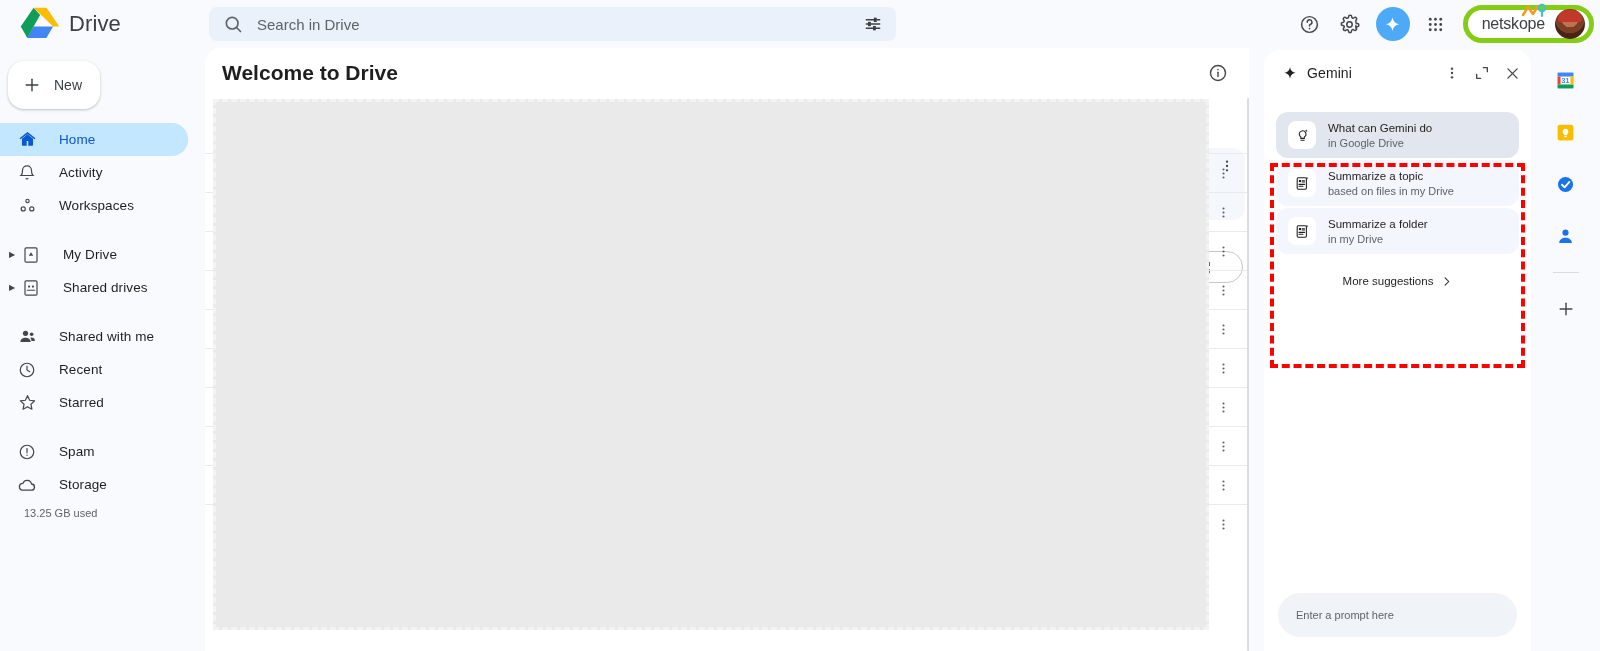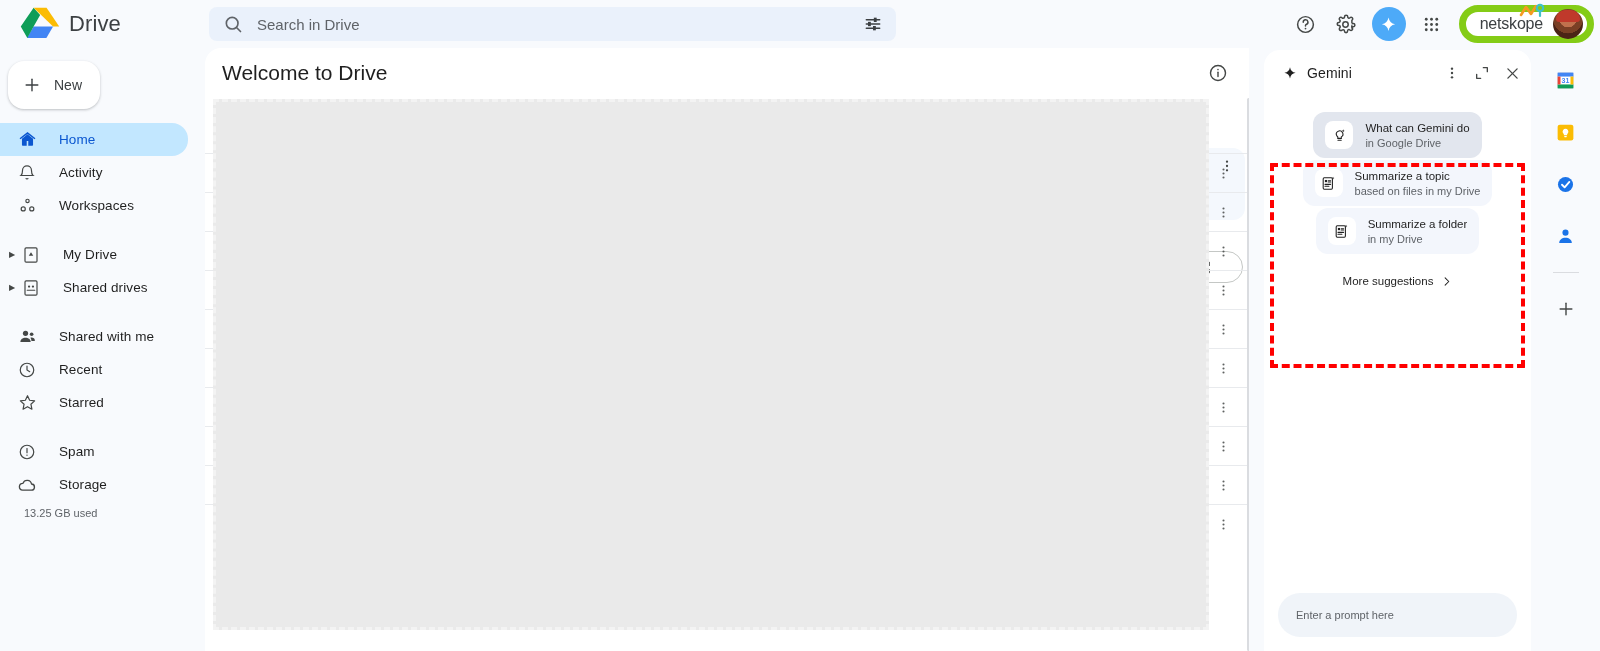--- a/index.html
+++ b/index.html
@@ -47,21 +47,21 @@
     width: 38px; height: 38px; border: none; background: transparent; border-radius: 50%;
     display: flex; align-items: center; justify-content: center; cursor: pointer; color: #444746;
   }
   .gemini-top-btn {
     width: 34px; height: 34px; border-radius: 50%; background: #4daaf8;
     display: flex; align-items: center; justify-content: center; border: none;
     cursor: pointer; margin: 0 5px;
   }
   .account-chip {
     display: flex; align-items: center; gap: 10px; height: 38px;
-    background: #fff; border: 7px solid #84cc16; border-radius: 19px;
+    background: #fff; border: 5px solid #84cc16; border-radius: 19px;
     padding: 0 4px 0 14px; margin-left: 6px; cursor: pointer;
   }
   .netskope-text { font-size: 16px; color: #3c4043; letter-spacing: -.2px; }
   .avatar {
     width: 30px; height: 30px; border-radius: 50%;
     background: radial-gradient(circle at 50% 32%, #c0714d 0 34%, #7a3f25 35% 58%, #4b2316 59% 100%);
     position: relative; overflow: hidden; flex: 0 0 auto;
   }
   .avatar::before {
     content: ""; position: absolute; top: 1px; left: 3px; width: 24px; height: 12px;
@@ -99,21 +99,21 @@
     width: 14px; flex: 0 0 auto; display: flex; align-items: center; justify-content: center;
     color: #444746; font-size: 8px;
   }
   .nav-item.expandable .nav-ico { margin-left: 2px; }
   .nav-gap { height: 16px; }
   .storage-used { font-size: 11px; color: #5f6368; margin: 6px 0 0 24px; }
 
   
   .main {
     position: absolute; left: 205px; top: 48px; width: 1044px; height: 603px;
-    background: #ffffff; border-radius: 16px 0 0 0; overflow: hidden;
+    background: #ffffff; border-radius: 16px 0 0 0; overflow: hidden; font-weight: bold;
   }
   .main-head {
     height: 50px; display: flex; align-items: center; justify-content: space-between;
     padding: 0 14px 0 17px;
   }
   .main-title { font-size: 21px; color: #1f1f1f; letter-spacing: 0; }
   .info-btn {
     width: 34px; height: 34px; border: none; background: transparent; border-radius: 50%;
     display: flex; align-items: center; justify-content: center; cursor: pointer; color: #444746;
   }
@@ -164,21 +164,21 @@
 
   .greet { padding: 6px 16px 0 17px; }
   .greet-hello {
     font-size: 21px; line-height: 26px; letter-spacing: -.1px;
     background: linear-gradient(90deg, #2d7ff9 0%, #4a7df0 45%, #8a6fe8 100%);
     -webkit-background-clip: text; background-clip: text; color: transparent;
     display: inline-block;
   }
   .greet-sub { font-size: 20px; line-height: 26px; color: #5f6368; letter-spacing: -.2px; }
 
-  .suggestions { margin: 16px 12px 0 12px; display: flex; flex-direction: column; gap: 2px; align-items: center; }
+  .suggestions { margin: 16px 12px 0 12px; display: flex; flex-direction: column; gap: 2px; }
   .sugg-card {
     display: flex; align-items: center; gap: 12px; height: 46px;
     border-radius: 12px; background: #f3f6fc; padding: 0 12px; cursor: pointer;
   }
   .sugg-card.hovered { background: #e2e6ee; }
   .sugg-ico {
     width: 28px; height: 28px; border-radius: 8px; background: #fff;
     display: flex; align-items: center; justify-content: center; flex: 0 0 auto; color: #1f1f1f;
   }
   .sugg-text { display: flex; flex-direction: column; gap: 1px; overflow: hidden; }

